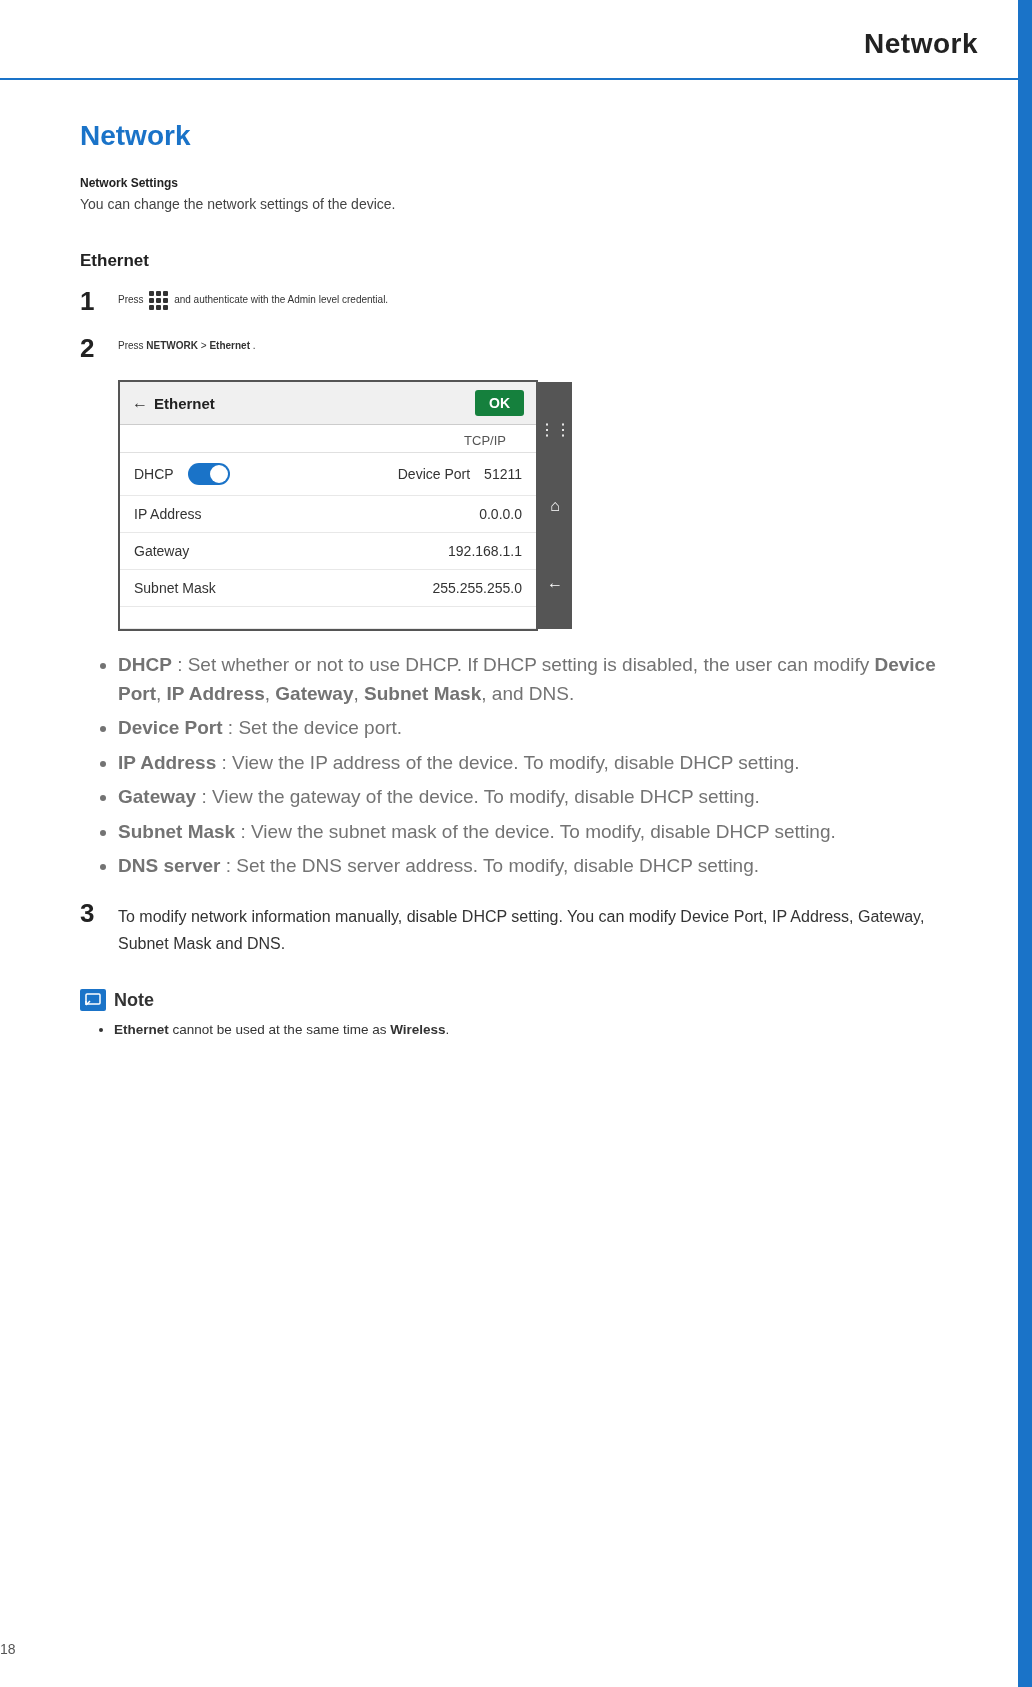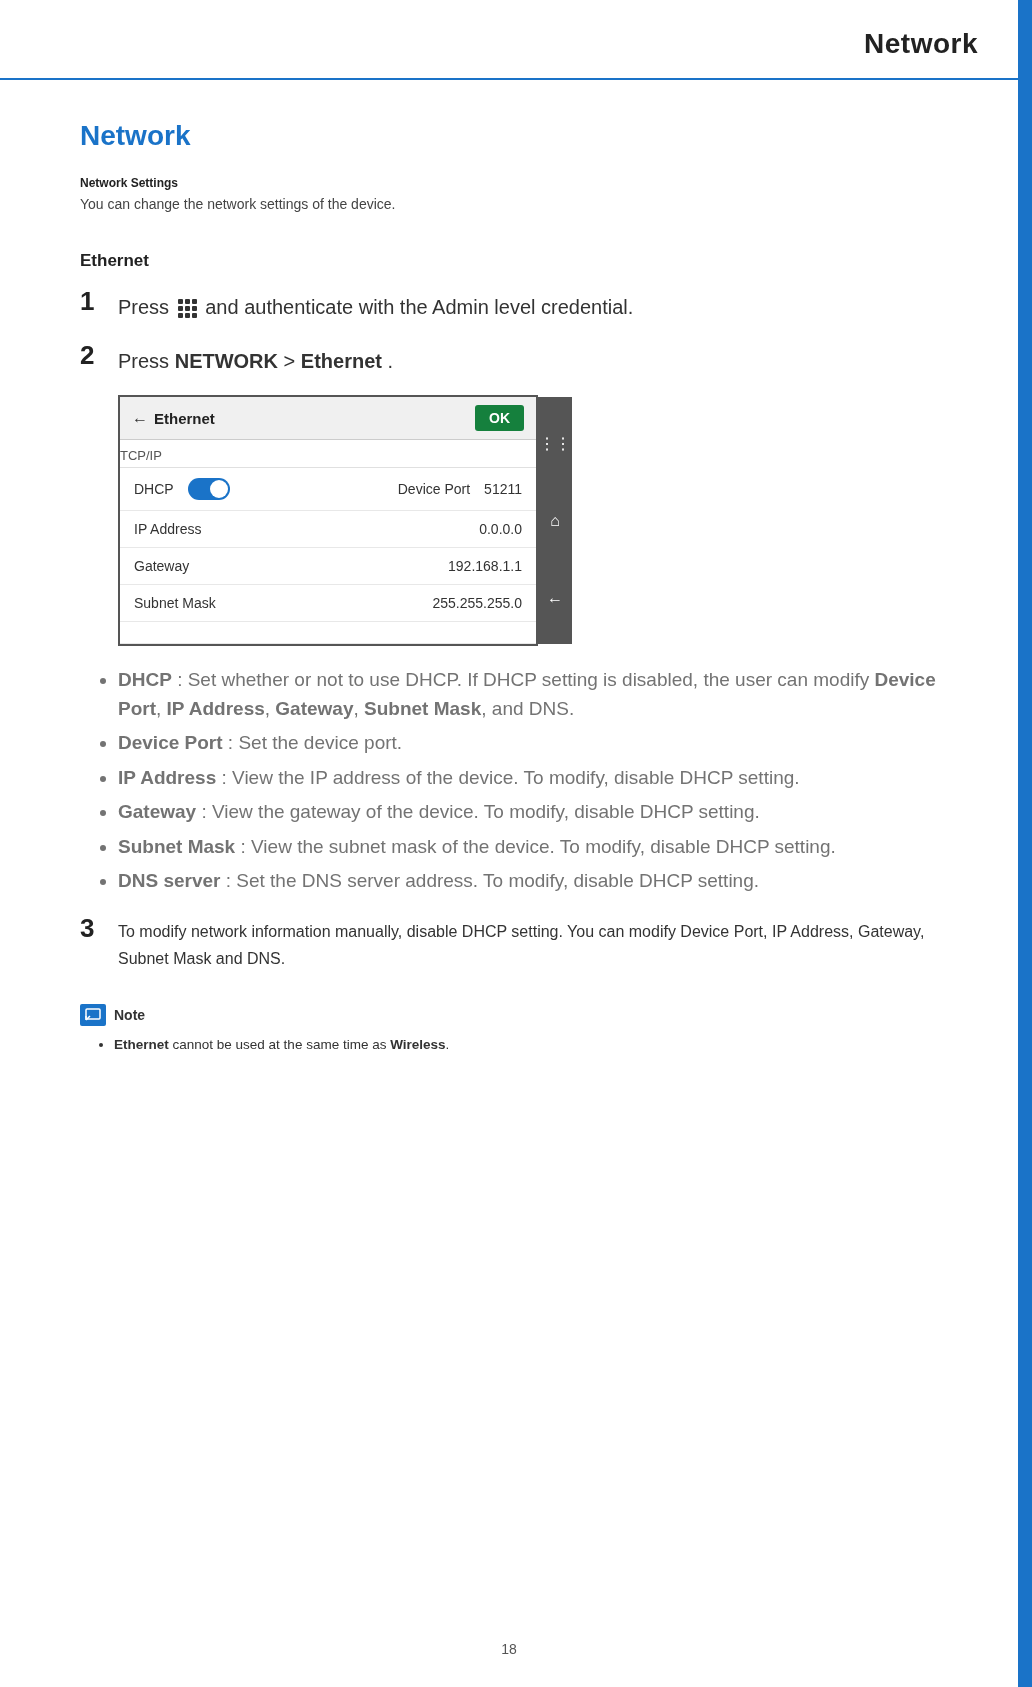--- a/index.html
+++ b/index.html
@@ -81,21 +81,21 @@
 
     .step-number {
       font-size: 26px;
       font-weight: 900;
       color: #222;
       min-width: 38px;
       line-height: 1.1;
     }
 
     .step-content {
-      font-size: 20px;
+      font-size: 10px;
       color: #333;
       line-height: 1.6;
       padding-top: 4px;
     }
 
     .step-content .bold { font-weight: 800; }
 
     
     .icon-grid {
       display: inline-flex;
@@ -156,22 +156,23 @@
       border-radius: 3px;
     }
 
     .screen-body {
       padding: 0;
     }
 
     .screen-tcpip-label {
       font-size: 13px;
       color: #555;
-      padding: 8px 0 4px;
+      padding: 8px 30px 4px;
       border-bottom: 1px solid #e0e0e0;
+      text-align: right;
     }
 
     .screen-row {
       display: flex;
       align-items: center;
       justify-content: space-between;
       padding: 10px 14px;
       border-bottom: 1px solid #e8e8e8;
       font-size: 14px;
     }
@@ -267,41 +268,40 @@
       border-radius: 2px;
       display: flex;
       align-items: center;
       justify-content: center;
       color: #fff;
       font-size: 11px;
       font-weight: 900;
     }
 
     .note-label {
-      font-size: 14px;
+      font-size: 18px;
       font-weight: 800;
       color: #333;
     }
 
     .note-list {
       margin-left: 34px;
       list-style: disc;
     }
 
     .note-list li {
       font-size: 13.5px;
       color: #333;
       line-height: 1.6;
     }
 
     .note-list li .term { font-weight: 800; }
 
     
     .page-number {
-      text-align: center;
       font-size: 14px;
       color: #555;
       position: absolute;
       bottom: 30px;
       left: 0;
       right: 14px;
     }
 
     .dhcp-row {
       display: flex;

